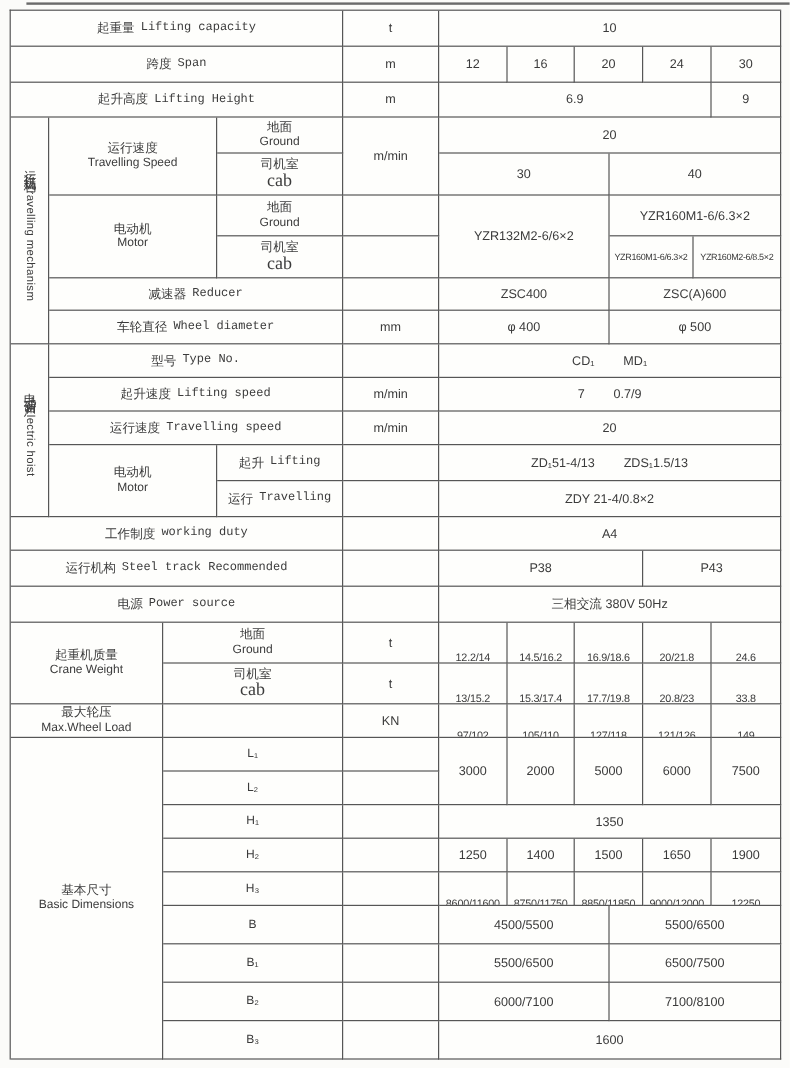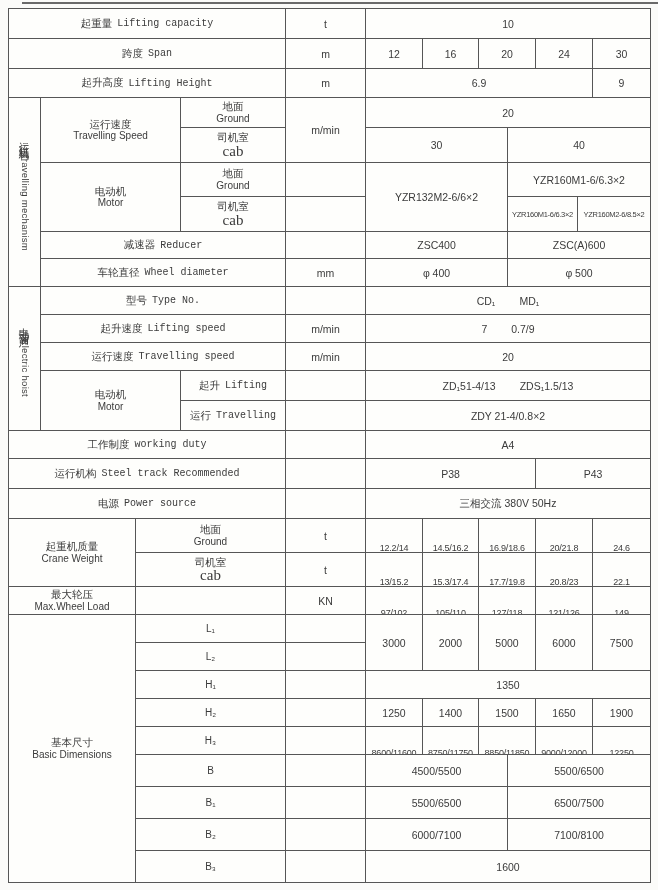--- a/index.html
+++ b/index.html
@@ -304,21 +304,21 @@
   <div class="c" style="grid-area:19/7/20/8">
       <span class="sm">15.3/17.4</span>
     </div>
   <div class="c" style="grid-area:19/8/20/10">
       <span class="sm">17.7/19.8</span>
     </div>
   <div class="c" style="grid-area:19/10/20/12">
       <span class="sm">20.8/23</span>
     </div>
   <div class="c" style="grid-area:19/12/20/13">
-      <span class="sm">22.1</span>
+      <span class="sm">33.8</span>
     </div>
 
   <div class="c stack" style="grid-area:20/1/21/3">
       <span class="zh">最大轮压</span>
       <span class="en">Max.Wheel Load</span>
     </div>
   <div class="c" style="grid-area:20/3/21/5"></div>
   <div class="c" style="grid-area:20/5/21/6">
       <span class="val">KN</span>
     </div>

